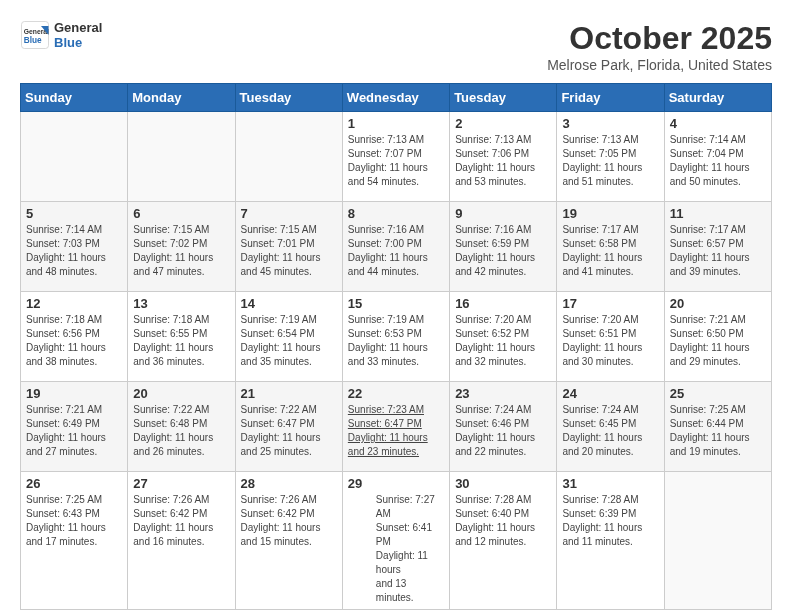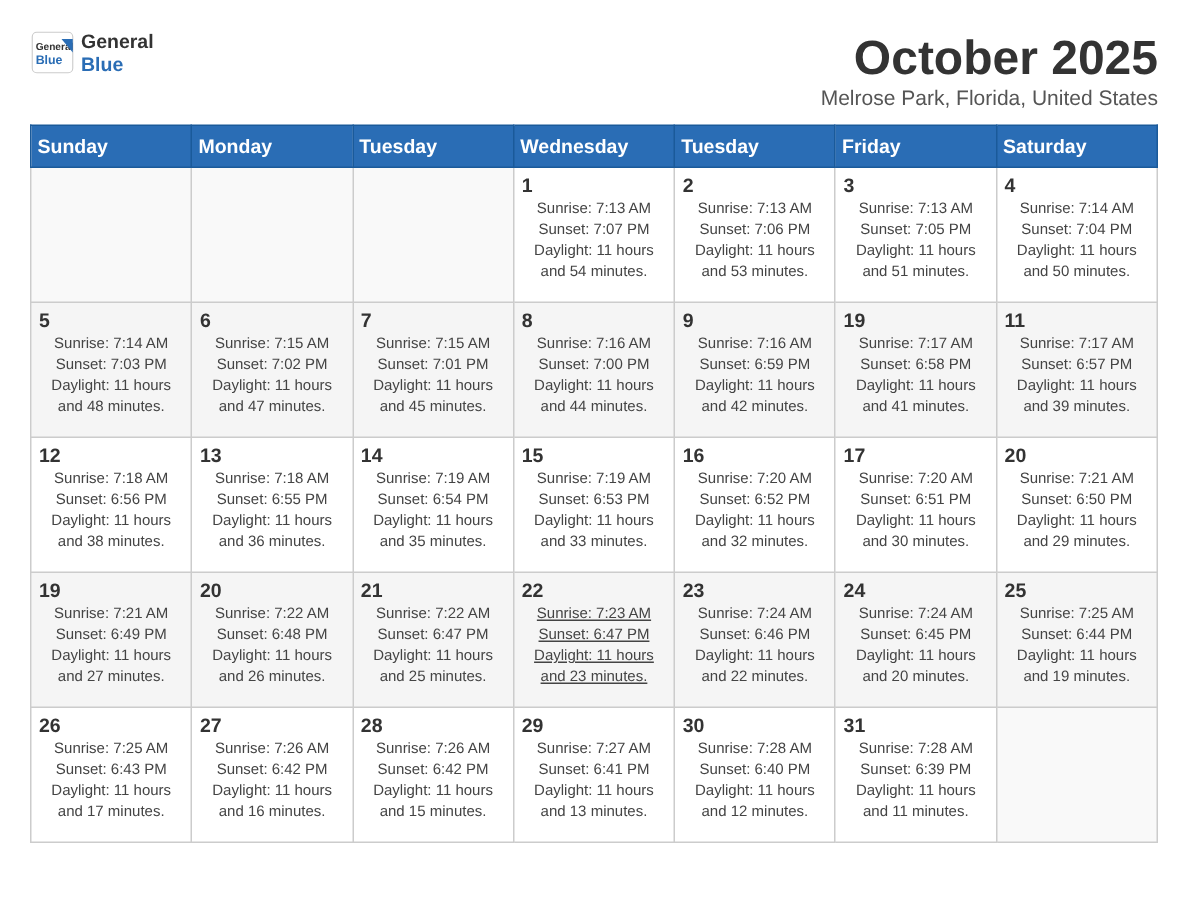--- a/index.html
+++ b/index.html
@@ -68,21 +68,20 @@
       font-size: 13px;
       font-weight: bold;
       color: #333;
       display: block;
       margin-bottom: 2px;
     }
     .day-info {
       font-size: 10px;
       color: #444;
       line-height: 1.4;
-      text-align: center;
     }
     .empty-cell {
       background: #f9f9f9;
     }
   </style>
 </head>
 <body>
 
 <div class="header">
   <div class="logo">
@@ -319,21 +318,21 @@
         </td>
         <td>
           <span class="day-number">28</span>
           <div class="day-info" style="white-space: pre-line;">Sunrise: 7:26 AM
 Sunset: 6:42 PM
 Daylight: 11 hours
 and 15 minutes.</div>
         </td>
         <td>
           <span class="day-number">29</span>
-          <div class="day-info" style="white-space: pre-line;">Sunrise: 7:27 AM
+          <div class="day-info" style="white-space: pre-line; margin-left: 28px;">Sunrise: 7:27 AM
 Sunset: 6:41 PM
 Daylight: 11 hours
 and 13 minutes.</div>
         </td>
         <td>
           <span class="day-number">30</span>
           <div class="day-info" style="white-space: pre-line;">Sunrise: 7:28 AM
 Sunset: 6:40 PM
 Daylight: 11 hours
 and 12 minutes.</div>

